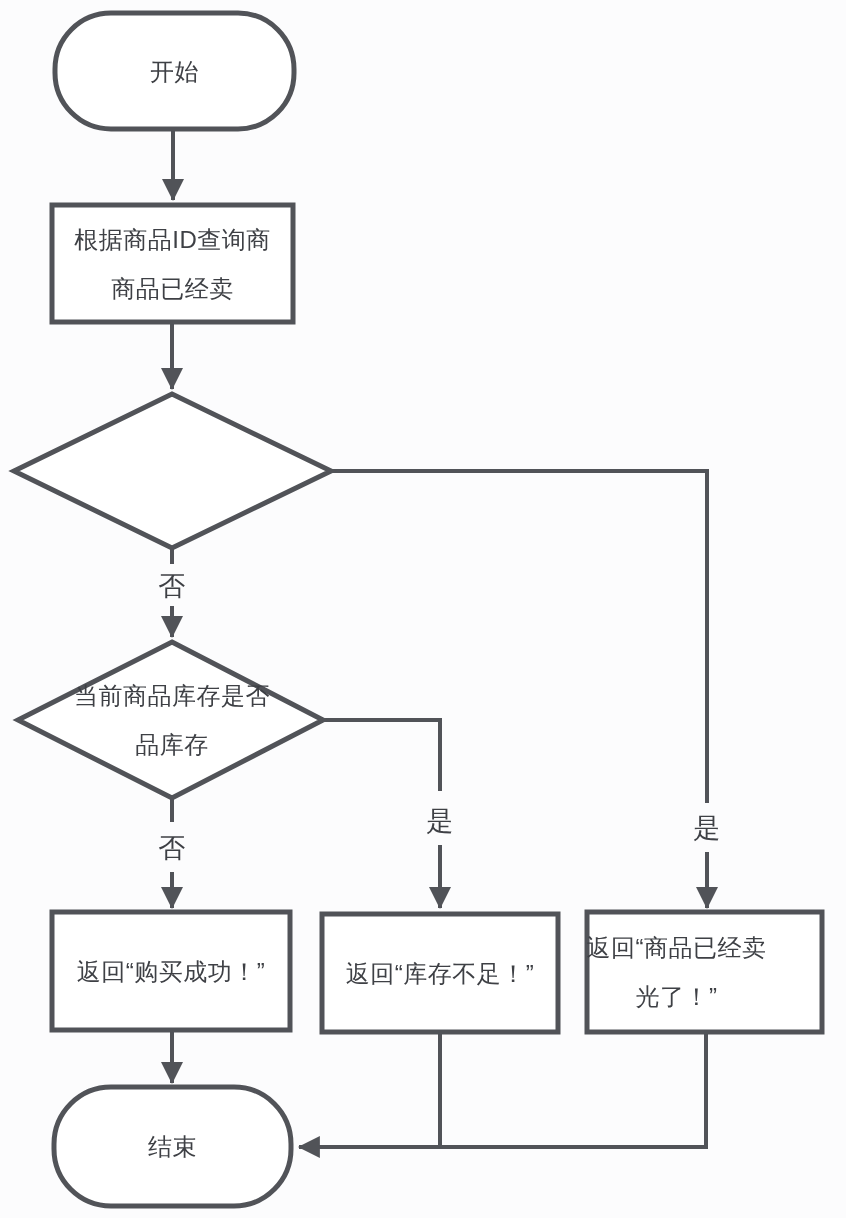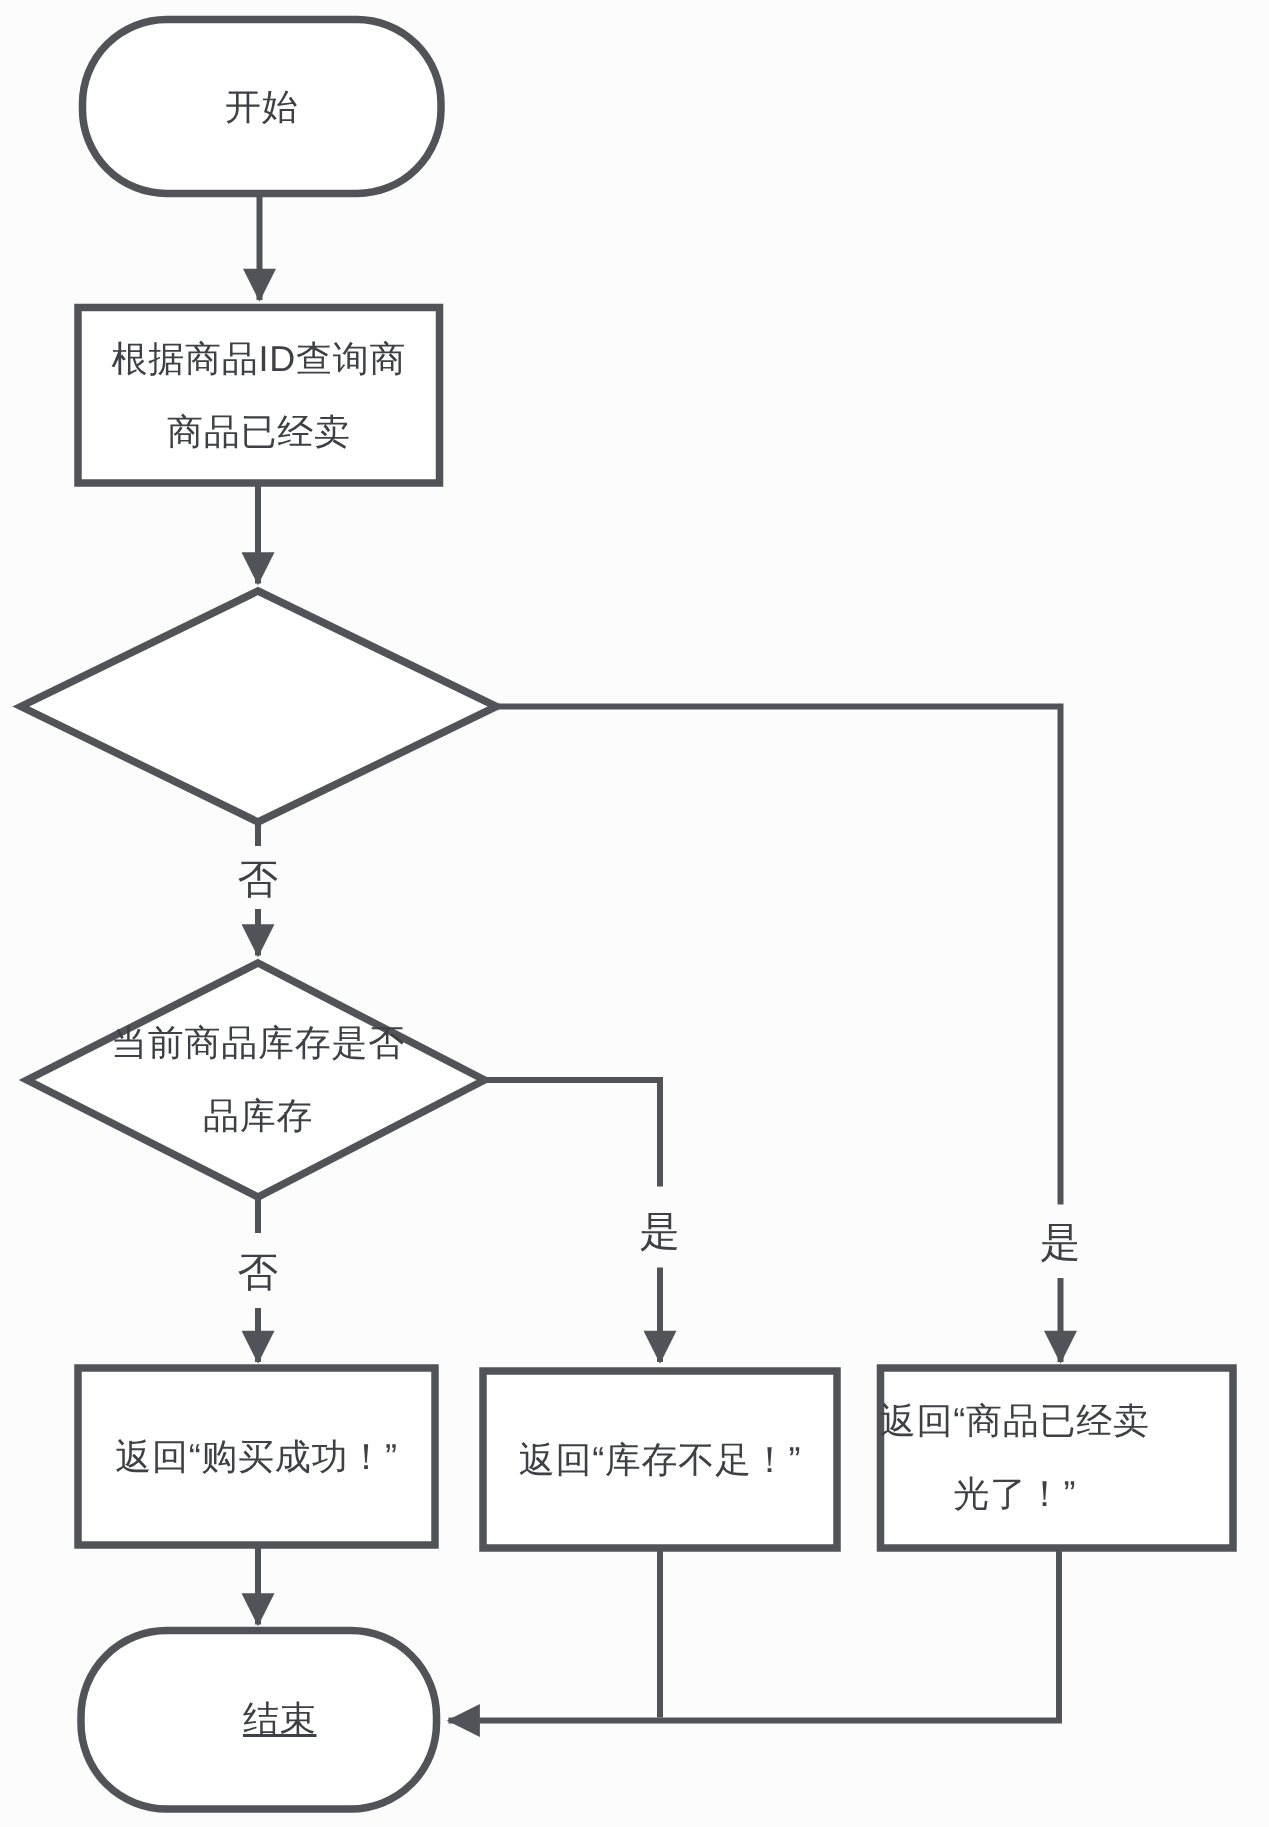--- a/index.html
+++ b/index.html
@@ -83,21 +83,21 @@
   <div class="label" style="left:12px; top:642px; width:320px; height:156px;">当前商品库存是否
 品库存</div>
 
   <div class="label" style="left:52px; top:912px; width:238px; height:118px;">返回“购买成功！”</div>
 
   <div class="label" style="left:322px; top:914px; width:236px; height:118px;text-align:right;">返回“库存不足！”</div>
 
   <div class="label" style="left:559px; top:912px; width:235px; height:120px;">返回“商品已经卖
 光了！”</div>
 
-  <div class="label" style="left:68px; top:1087px; width:237px; height:119px;text-decoration:underline;">结束</div>
+  <div class="label" style="left:54px; top:1087px; width:237px; height:119px;">结束</div>
 
   <div class="label edge-label" style="left:132px; top:566px; width:80px; height:40px;">否</div>
 
   <div class="label edge-label" style="left:132px; top:828px; width:80px; height:40px;">否</div>
 
   <div class="label edge-label" style="left:400px; top:801px; width:80px; height:40px;">是</div>
 
   <div class="label edge-label" style="left:667px; top:808px; width:80px; height:40px;">是</div>
 
 </div>

